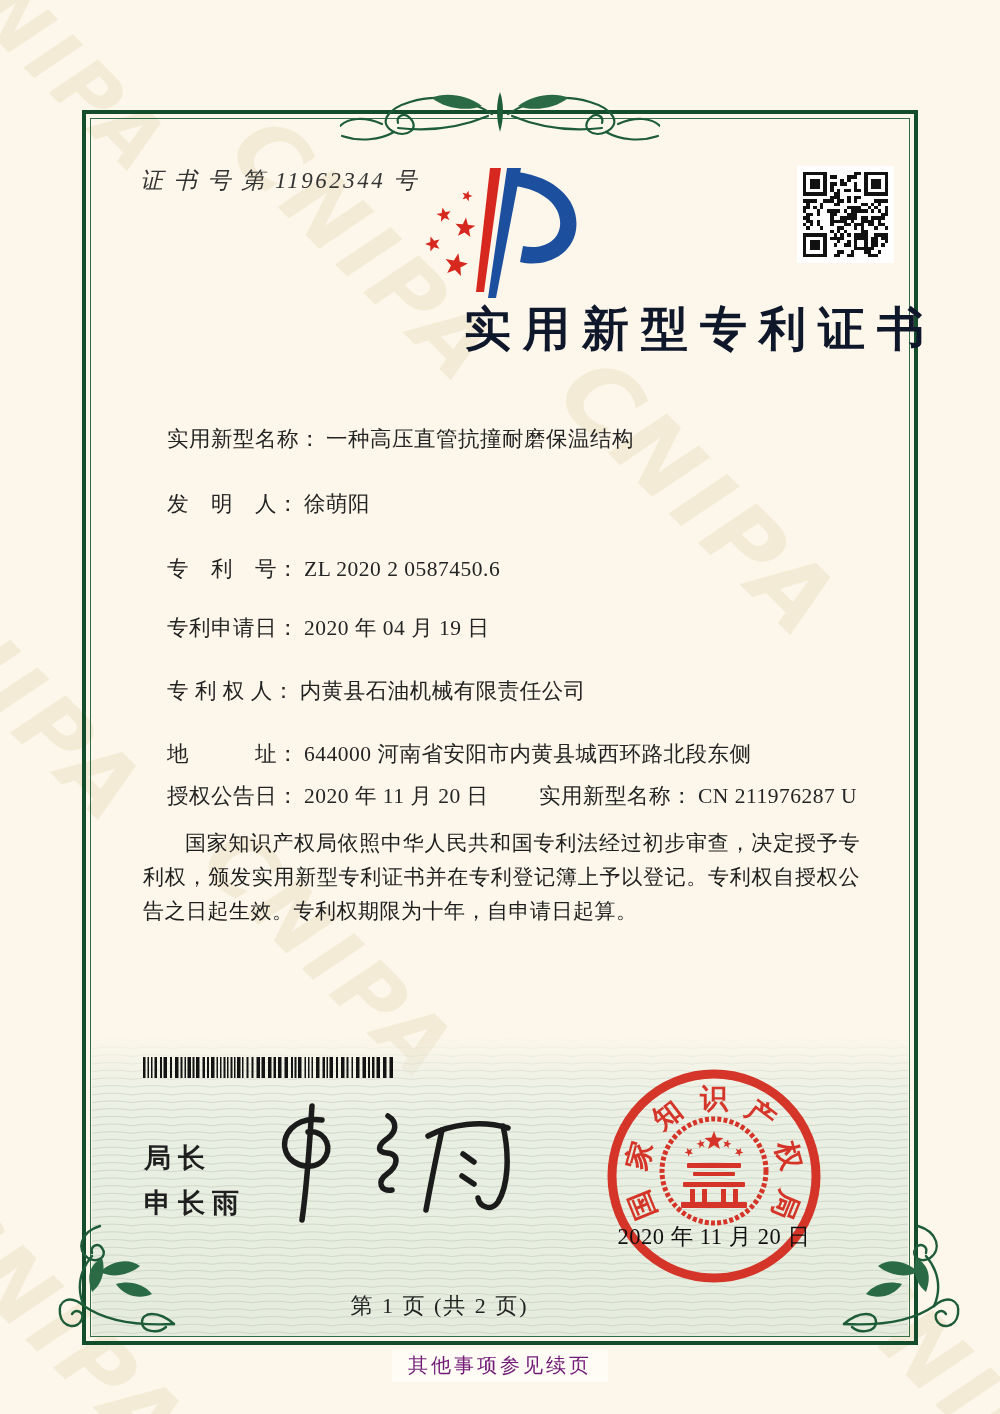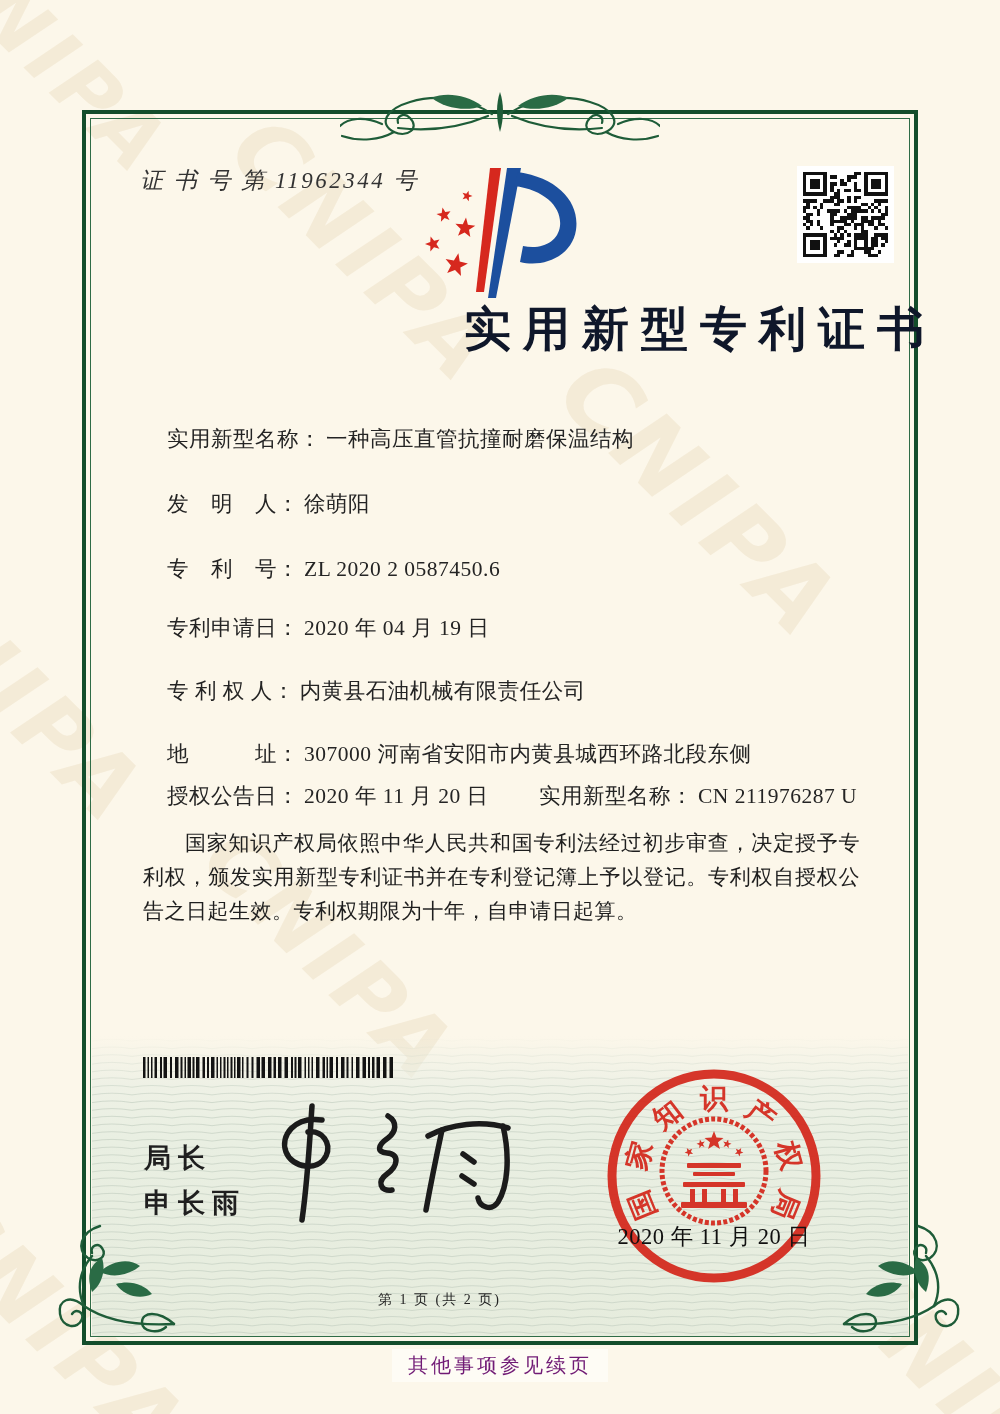--- a/index.html
+++ b/index.html
@@ -41,21 +41,21 @@
   .field .fvalue{margin-left:5px;}
   .body-text{left:143px;top:826px;width:717px;z-index:4;}
   .body-text p{
     margin:0;font-size:21px;line-height:34px;color:#1e1e1e;
     text-indent:2em;text-align:justify;letter-spacing:.5px;
   }
   .director{
     font-family:"Liberation Sans","DejaVu Sans",sans-serif;
     font-size:27px;font-weight:bold;letter-spacing:7px;color:#1f1f1f;z-index:4;
   }
-  .page-info{left:0;top:1291px;width:879px;text-align:center;font-size:14px;letter-spacing:2px;color:#222;z-index:4;}
+  .page-info{left:0;top:1291px;width:879px;text-align:center;font-size:22px;letter-spacing:2px;color:#222;z-index:4;}
   .footer-note{left:0;top:1349px;width:1000px;text-align:center;z-index:4;}
   .footer-note span{
     display:inline-block;background:rgba(255,255,252,.6);
     padding:3px 16px;font-size:20px;letter-spacing:3px;color:#701a75;
   }
   .seal-date{
     left:607px;top:1221px;width:214px;text-align:center;z-index:5;
     font-size:22.5px;color:#101010;letter-spacing:.5px;
   }
   .qr-box{left:797px;top:166px;width:97px;height:97px;background:#ffffff;z-index:4;}
@@ -388,21 +388,21 @@
 <div class="abs field" style="left:143px;top:554px">
   <span>专　利　号：</span><span class="fvalue">ZL 2020 2 0587450.6</span>
 </div>
 <div class="abs field" style="left:143px;top:613px">
   <span>专利申请日：</span><span class="fvalue">2020 年 04 月 19 日</span>
 </div>
 <div class="abs field" style="left:143px;top:676px">
   <span>专 利 权 人：</span><span class="fvalue">内黄县石油机械有限责任公司</span>
 </div>
 <div class="abs field" style="left:143px;top:739px">
-  <span>地　　　址：</span><span class="fvalue">307000  河南省安阳市内黄县城西环路北段东侧</span>
+  <span>地　　　址：</span><span class="fvalue">644000  河南省安阳市内黄县城西环路北段东侧</span>
 </div>
 
 <div class="abs field" style="left:143px;top:781px">
   <span>授权公告日：</span><span class="fvalue">2020 年 11 月 20 日</span>
 </div>
 <div class="abs field" style="left:515px;top:781px">
   <span>实用新型名称：</span><span class="fvalue">CN 211976287 U</span>
 </div>
 
 <div class="abs body-text">

